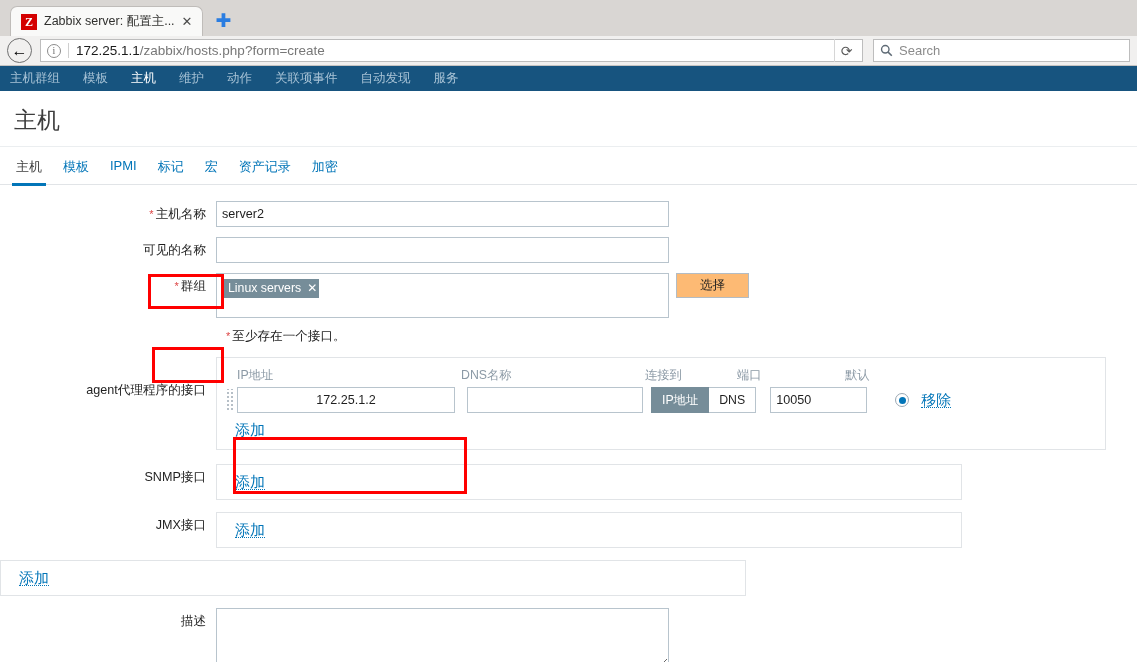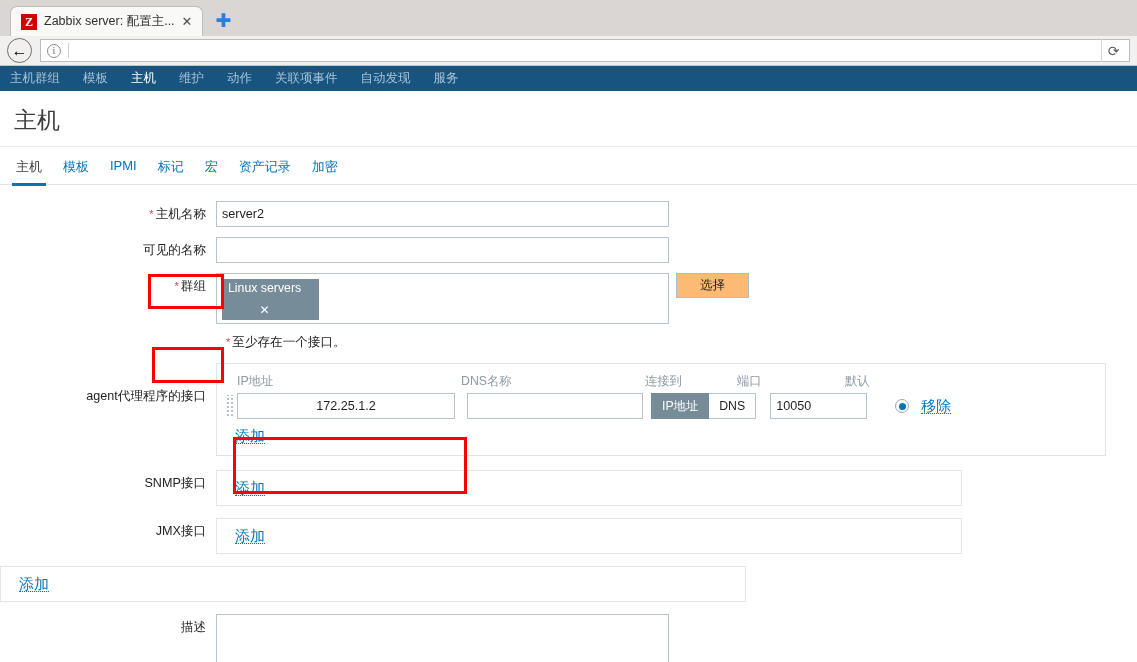--- a/index.html
+++ b/index.html
@@ -103,21 +103,21 @@
   .inp {
     height:26px; border:1px solid #b8c4cd; background:#fff;
     font-size:12.6px; color:#1f1f1f; padding:0 5px; line-height:24px;
   }
   .inp.w453 { width:453px; }
   .ms {
     width:453px; min-height:45px; border:1px solid #b8c4cd; background:#fff; padding:4px 5px 3px 5px;
   }
   .chip {
     display:inline-flex; align-items:center; gap:6px; background:#768d99; color:#fff;
-    font-size:12.3px; padding:1px 18px 2px 6px; line-height:16px;flex-direction:column;
+    font-size:12.3px; padding:1px 2px 2px 6px; line-height:16px;
   }
   .chip .x { font-size:12px; font-weight:bold; }
   .ms-ph { font-size:12.6px; color:#9aa3ab; padding-top:3px; }
   .btn-select {
     height:25px; min-width:46px; border:1px solid #b3bcc4; background:#fdba74;
     color:#1f1f1f; font-size:12.6px; padding:0 23px; margin-left:7px; line-height:23px;
   }
 
   .hint { font-size:12.6px; color:#1f1f1f; margin:6px 0 12px 226px; }
   .hint .req { font-size:11px; }
@@ -186,22 +186,30 @@
       <span class="tab-close">✕</span>
     </div>
     <div class="newtab">✚</div>
   </div>
 
   <div class="navbar">
     <div class="navbtn back-circle">←</div>
     <div class="urlbar">
       <span class="info-ico">i</span>
       <span class="urlsep"></span>
+      <span class="url"><b>172.25.1.1</b><span>/zabbix/hosts.php?form=create</span></span>
       <span style="flex:1"></span>
       <span class="reload">⟳</span>
+    </div>
+    <div class="searchbar">
+      <svg width="13" height="13" viewBox="0 0 16 16">
+        <circle cx="6.5" cy="6.5" r="4.6" fill="none" stroke="#5e6a75" stroke-width="1.7"></circle>
+        <line x1="10" y1="10" x2="14.5" y2="14.5" stroke="#5e6a75" stroke-width="1.9"></line>
+      </svg>
+      <span class="search-ph">Search</span>
     </div>
   </div>
 </div>
 
 <div class="zbx-nav">
   <span class="nav-item">主机群组</span>
   <span class="nav-item">模板</span>
   <span class="nav-item active">主机</span>
   <span class="nav-item">维护</span>
   <span class="nav-item">动作</span>

